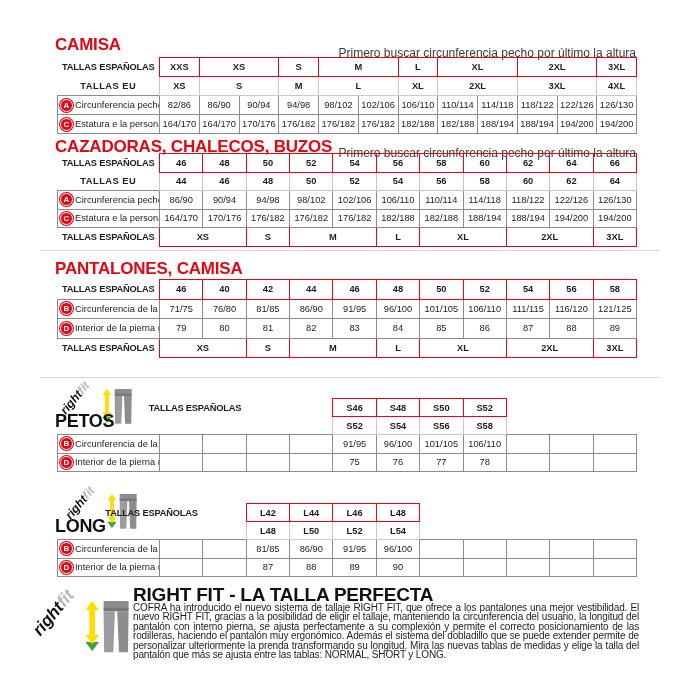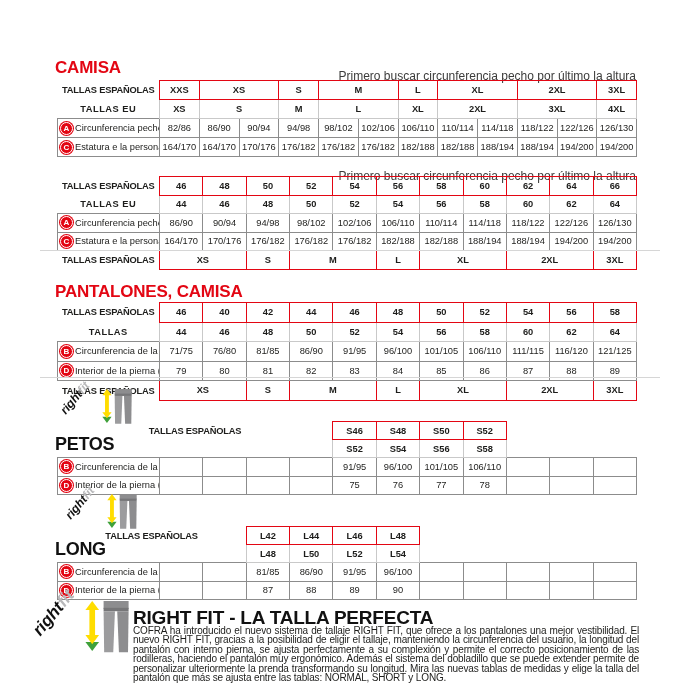--- a/index.html
+++ b/index.html
@@ -1,18 +1,18 @@
 <!DOCTYPE html>
 <html><head>
 <meta charset="utf-8">
 <style>
   html,body{margin:0;padding:0;background:#fff;}
   .page{position:relative;width:700px;height:700px;background:#fff;overflow:hidden;
         font-family:"Liberation Sans",sans-serif;color:#1d1d1b;}
-  .abs{position:absolute;margin-top:23px;}
+  .abs{position:absolute;}
   .sec-title{color:#e30613;font-weight:bold;font-size:17px;letter-spacing:-0.2px;white-space:nowrap;}
   .sec-note{font-size:12px;color:#3c3c3b;white-space:nowrap;}
   .sep{position:absolute;left:40px;width:620px;height:1px;background:#d6d6d6;}
 
   table.sz{border-collapse:collapse;table-layout:fixed;width:580px;}
   table.sz td{padding:0;height:18px;text-align:center;vertical-align:middle;font-size:9.3px;color:#1d1d1b;overflow:hidden;white-space:nowrap;}
   table.t-caz td{height:17.5px;}
   table.t-pan td{height:18.5px;}
   table.t-rf td{height:17.2px;}
   col.lblcol{width:102px;}
@@ -112,20 +112,21 @@
           <td class="dc">182/188</td>
           <td class="dc">182/188</td>
           <td class="dc">188/194</td>
           <td class="dc">188/194</td>
           <td class="dc">194/200</td>
           <td class="dc">194/200</td>
     </tr>
   </tbody>
     </table>
 
+  <div class="abs sec-title" style="left:55px;top:137px;">CAZADORAS, CHALECOS, BUZOS</div>
   <div class="abs sec-note" style="right:64px;top:146px;">Primero buscar circunferencia pecho por último la altura</div>
   <table class="abs sz t-caz" style="left:57px;top:153px;">
     <colgroup>
         <col class="lblcol">
         <col span="11">
       </colgroup>
     <tbody>
         <tr>
       <td class="es-lbl">TALLAS ESPAÑOLAS</td>
       <td class="es-box" colspan="1">46</td>
@@ -219,34 +220,20 @@
           <td class="es-box" colspan="1">40</td>
           <td class="es-box" colspan="1">42</td>
           <td class="es-box" colspan="1">44</td>
           <td class="es-box" colspan="1">46</td>
           <td class="es-box" colspan="1">48</td>
           <td class="es-box" colspan="1">50</td>
           <td class="es-box" colspan="1">52</td>
           <td class="es-box" colspan="1">54</td>
           <td class="es-box" colspan="1">56</td>
           <td class="es-box" colspan="1">58</td>
-    </tr>
-    <tr>
-      <td class="eu-lbl">TALLAS</td>
-      <td class="eu-cell" colspan="1">44</td>
-          <td class="eu-cell" colspan="1">46</td>
-          <td class="eu-cell" colspan="1">48</td>
-          <td class="eu-cell" colspan="1">50</td>
-          <td class="eu-cell" colspan="1">52</td>
-          <td class="eu-cell" colspan="1">54</td>
-          <td class="eu-cell" colspan="1">56</td>
-          <td class="eu-cell" colspan="1">58</td>
-          <td class="eu-cell" colspan="1">60</td>
-          <td class="eu-cell" colspan="1">62</td>
-          <td class="eu-cell" colspan="1">64</td>
     </tr>
     <tr>
       <td class="row-lbl">
             <span class="rl-wrap">
         <span class="badge">B</span>
         <span>Circunferencia de la cintura (cm)</span>
             </span>
       </td>
       <td class="dc">71/75</td>
           <td class="dc">76/80</td>

